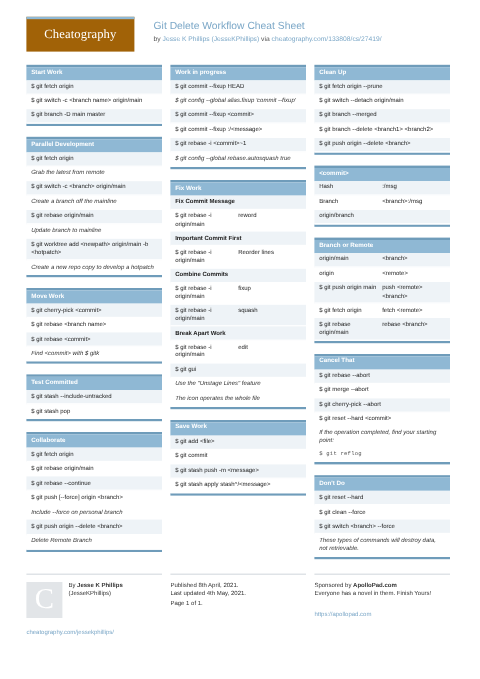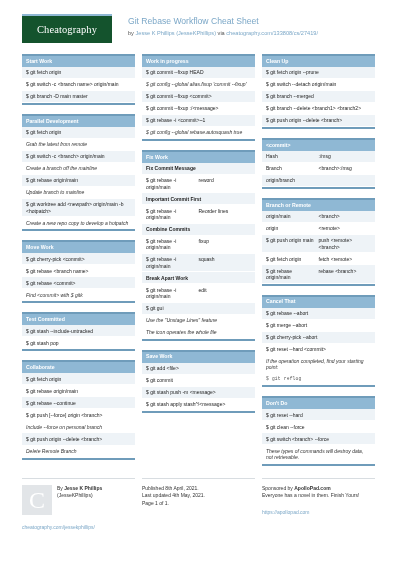--- a/index.html
+++ b/index.html
@@ -24,21 +24,21 @@
 
   
   .header {
     display: flex;
     align-items: flex-start;
     margin-bottom: 11px;
   }
   .logo-box {
     width: 90px;
     height: 27px;
-    background: #14532d;
+    background: #a16207;
     border-top: 2px solid #8fb8d4;
     color: #ffffff;
     display: flex;
     align-items: center;
     justify-content: center;
     font-family: "Liberation Serif", serif;
     font-size: 10.5px;
     letter-spacing: .1px;
     flex: none;
   }
@@ -175,21 +175,21 @@
 </head>
 <body>
 
 <div class="page">
 
   <div class="header">
     <div class="logo-box">
       <span>Cheatography</span>
     </div>
     <div class="header-text">
-      <div class="sheet-title">Git Rebase Workflow Cheat Sheet</div>
+      <div class="sheet-title">Git Delete Workflow Cheat Sheet</div>
       <div class="sheet-by">
         <span>by</span>
         <a href="#">Jesse K Phillips (JesseKPhillips)</a>
         <span>via</span>
         <a href="#">cheatography.com/133808/cs/27419/</a>
       </div>
     </div>
   </div>
 
   <div class="columns">

